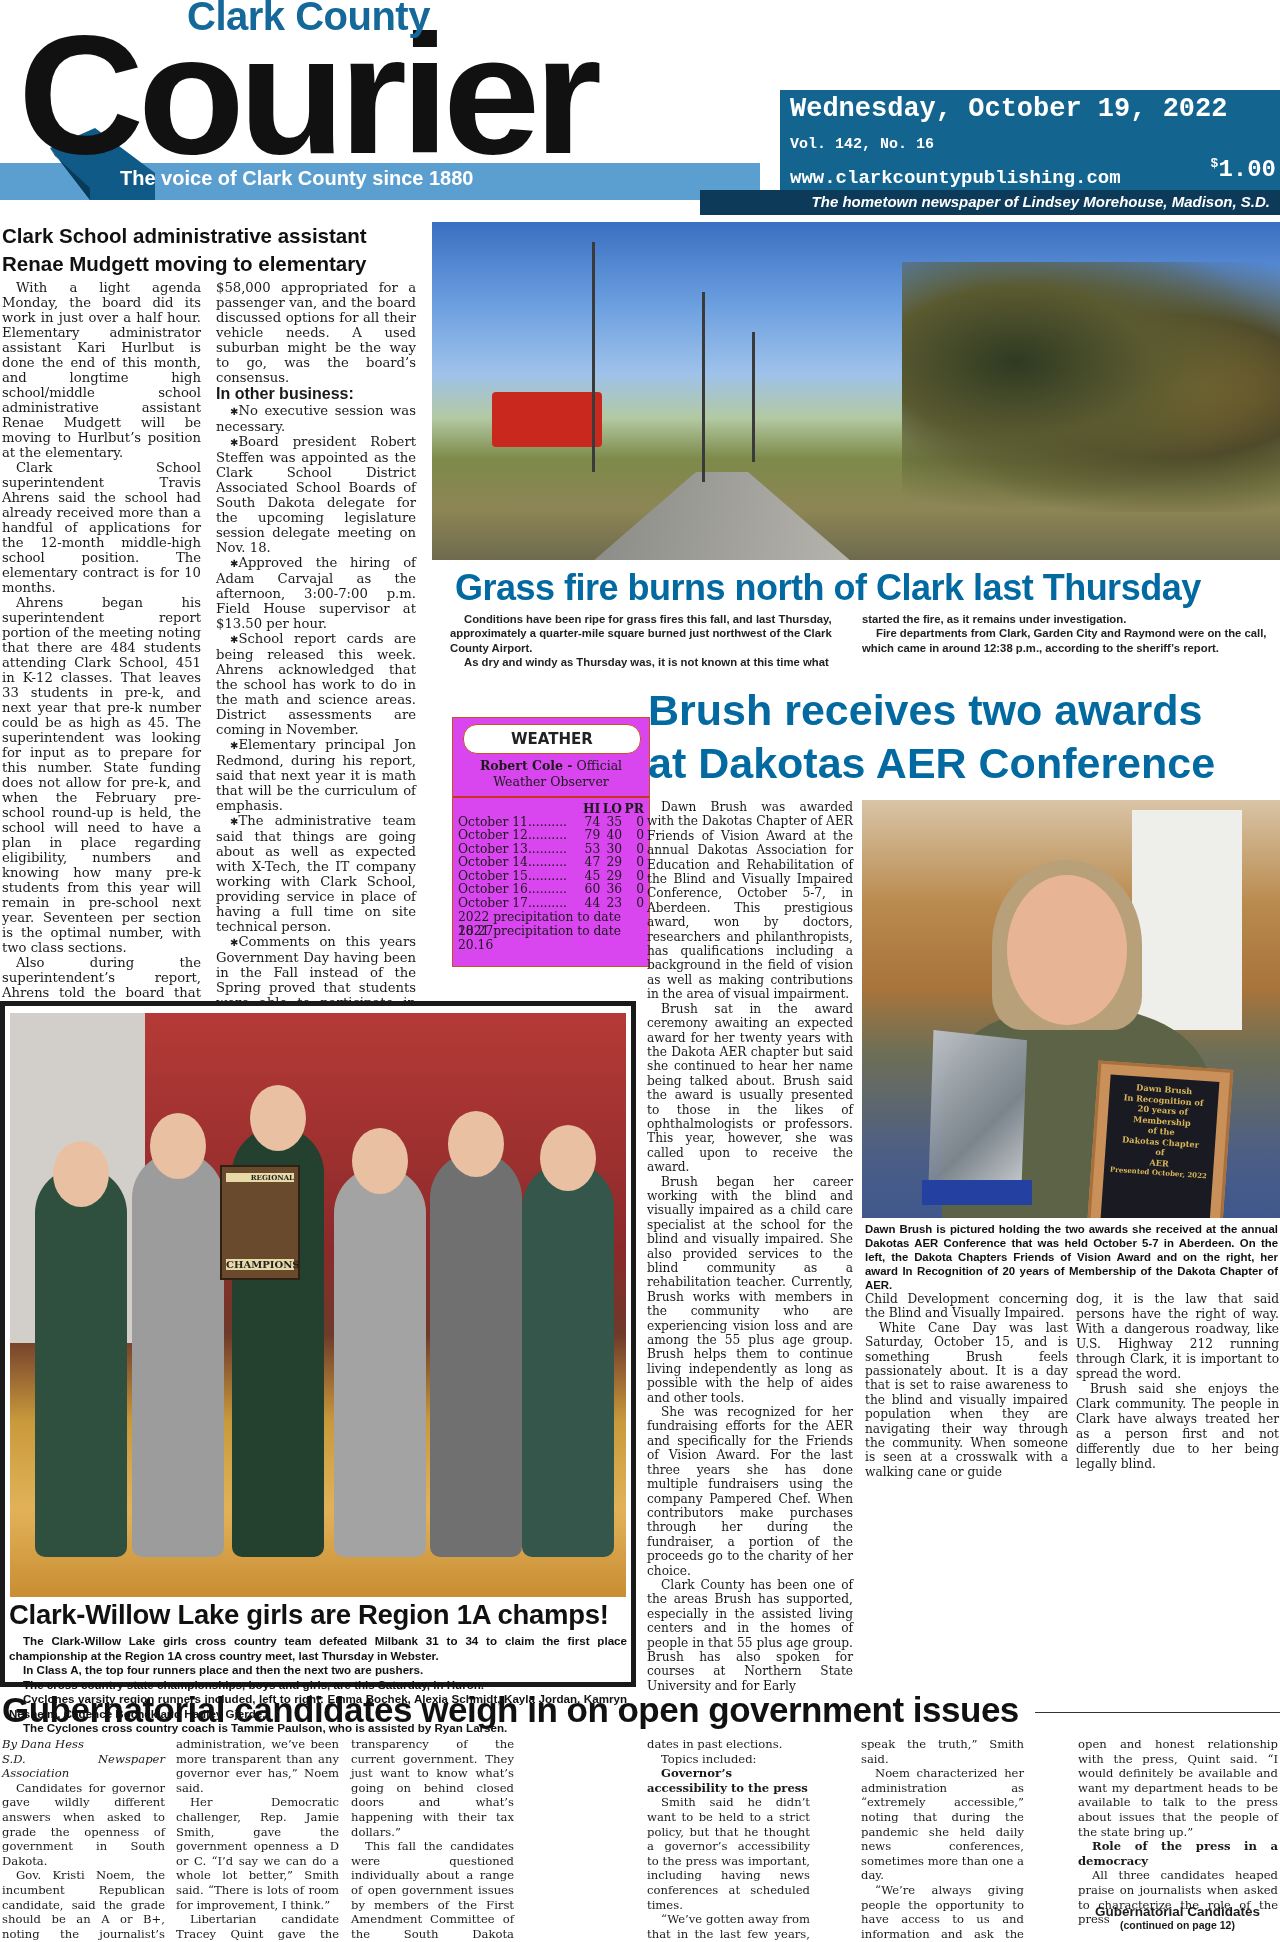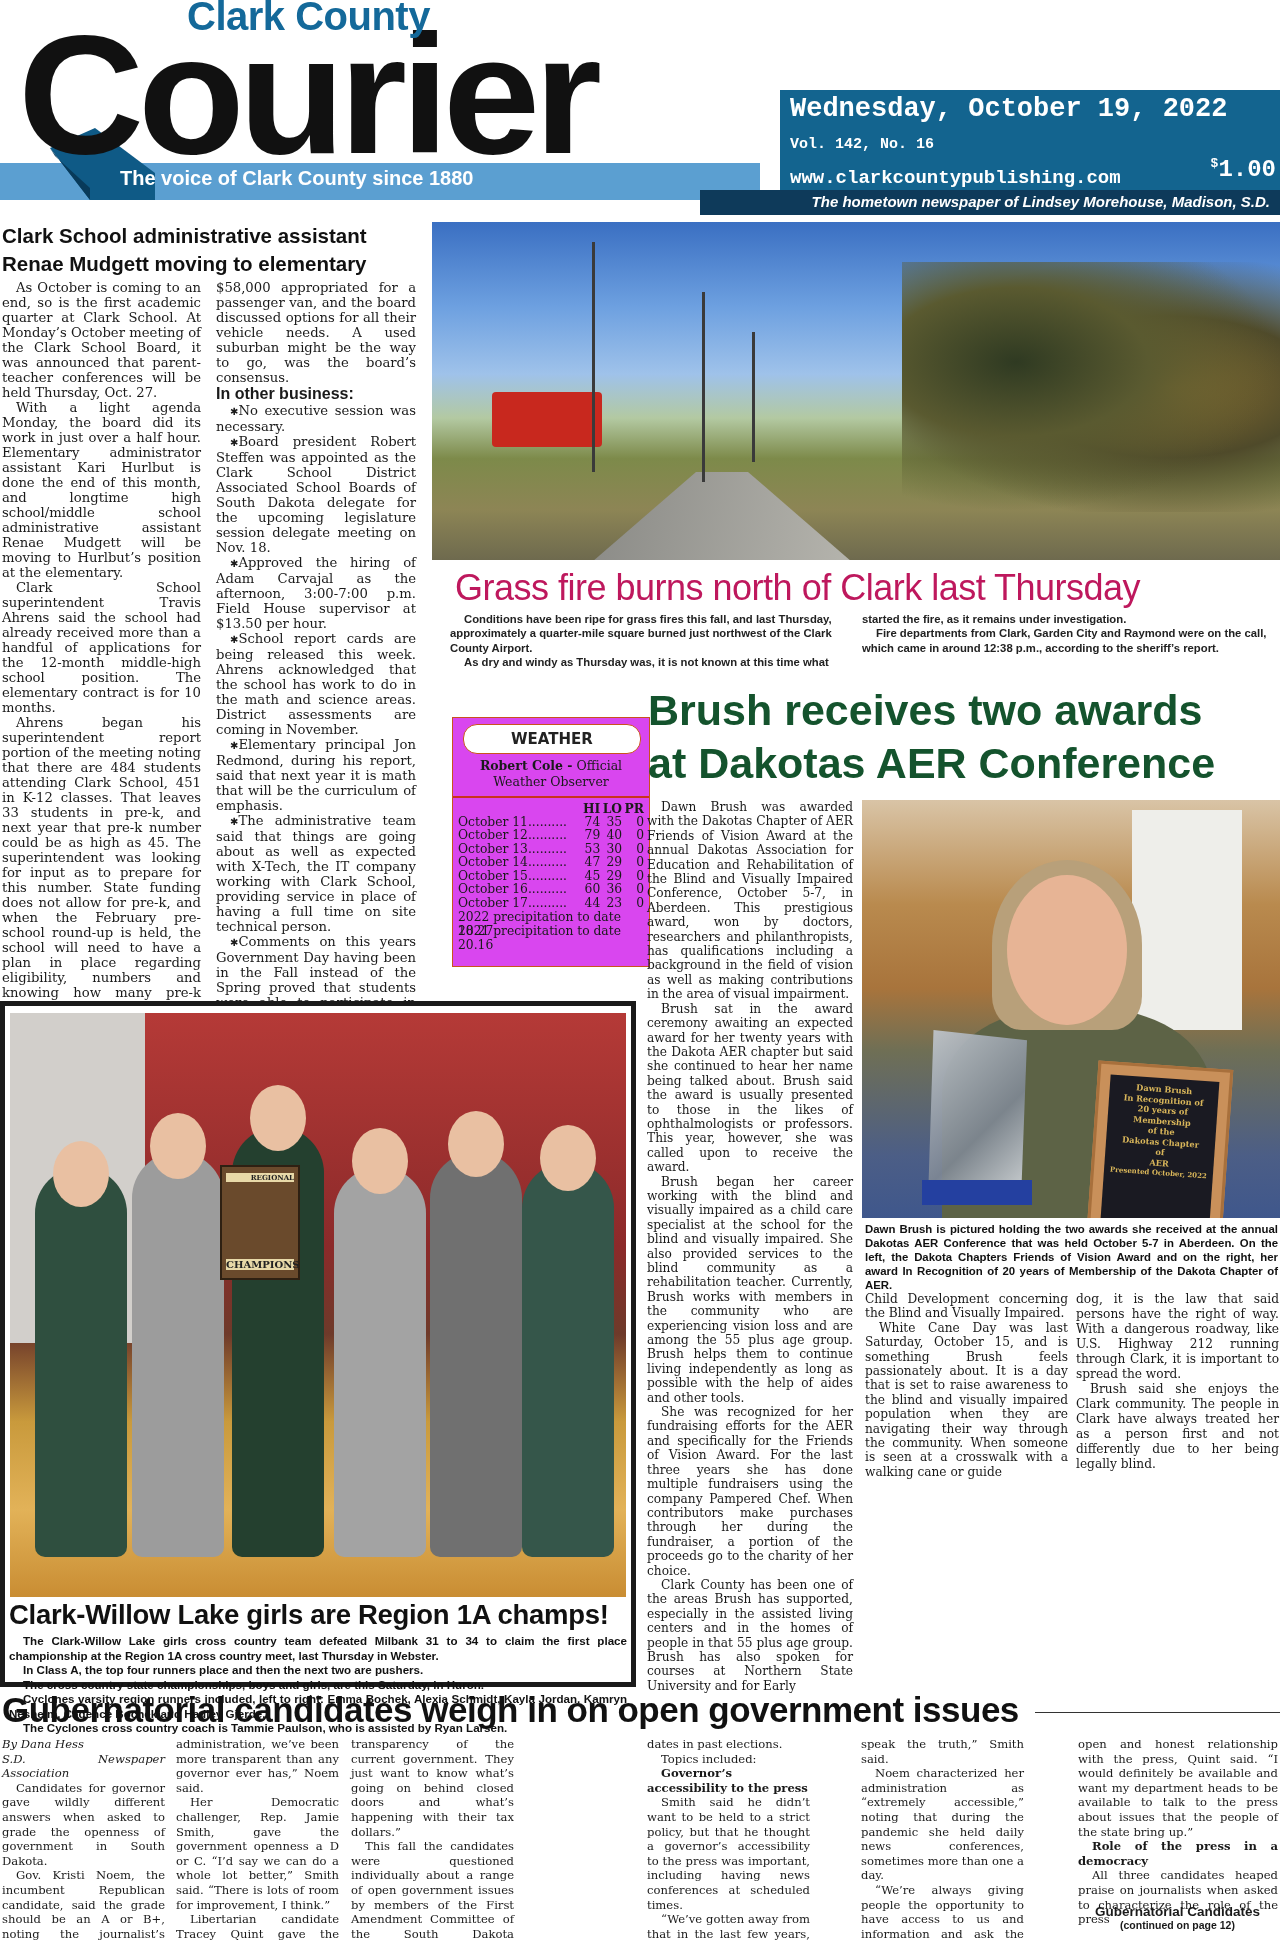--- a/index.html
+++ b/index.html
@@ -31,37 +31,37 @@
 
   .hd1 { left: 2px; top: 222px; width: 420px; font-family: "Liberation Sans", sans-serif; font-weight: 700; font-size: 20.5px; line-height: 28px; color: #111; }
 
   
   .fire-photo { left: 432px; top: 222px; width: 848px; height: 338px; overflow: hidden; background: linear-gradient(180deg, #3a6fc2 0%, #6da0e0 25%, #9fc2ea 45%, #b3c9a2 58%, #7d8a4a 70%, #8d8555 85%, #6e6a4e 100%); }
   .fire-photo .road { position: absolute; left: 160px; top: 250px; width: 260px; height: 90px; background: linear-gradient(100deg, #8a8a86, #b5b4ad); clip-path: polygon(40% 0, 60% 0, 100% 100%, 0 100%); }
   .fire-photo .trees { position: absolute; left: 470px; top: 40px; width: 380px; height: 250px; background: radial-gradient(ellipse at 30% 40%, #2f3a22 0%, #5a5a30 35%, transparent 70%), radial-gradient(ellipse at 70% 50%, #8a6f30 0%, #4f4a2a 40%, transparent 75%); }
   .fire-photo .truck { position: absolute; left: 60px; top: 170px; width: 110px; height: 55px; background: #c8281e; border-radius: 4px; }
   .fire-photo .pole { position: absolute; width: 3px; background: #3a3a3a; }
 
-  .hd-fire { left: 455px; top: 567px; font-family: "Liberation Sans", sans-serif; font-weight: 400; font-size: 36px; color: #be185d; letter-spacing: -0.5px; }
+  .hd-fire { left: 455px; top: 567px; font-family: "Liberation Sans", sans-serif; font-weight: 700; font-size: 36px; color: #0369a1; letter-spacing: -0.5px; }
   .fire-text { left: 450px; top: 612px; width: 410px; font-family: "Liberation Sans", sans-serif; font-size: 11.3px; line-height: 14.3px; font-weight: 700; color: #222; }
   .fire-text2 { left: 862px; top: 612px; width: 415px; font-family: "Liberation Sans", sans-serif; font-size: 11.3px; line-height: 14.3px; font-weight: 700; color: #222; }
 
   
   .weather { left: 452px; top: 717px; width: 198px; height: 250px; background: #d946ef; border: 1px solid #c9531e; }
   .weather .wtitle { position: absolute; left: 10px; top: 6px; width: 178px; height: 30px; background: #fff; border: 1px solid #c9531e; border-radius: 14px; text-align: center; font-family: "DejaVu Sans", sans-serif; font-weight: 700; font-size: 15px; line-height: 28px; color: #222; }
   .weather .observer { position: absolute; left: 0; top: 40px; width: 196px; text-align: center; font-size: 12.5px; line-height: 16px; color: #1a1a1a; }
   .weather .wline { position: absolute; left: 0; top: 78px; width: 196px; height: 2px; background: #c9331c; }
   .weather table { position: absolute; left: 5px; top: 84px; width: 186px; border-collapse: collapse; font-size: 12.3px; line-height: 13.5px; }
   .weather th { font-weight: 700; text-align: right; }
   .weather td { text-align: right; padding: 0; }
   .weather td.lbl { text-align: left; white-space: nowrap; }
   .weather .total { position: absolute; left: 5px; font-size: 12.3px; }
 
   
-  .hd-brush { left: 648px; top: 684px; width: 630px; font-family: "Liberation Sans", sans-serif; font-weight: 700; font-size: 43px; line-height: 53px; color: #14532d; }
+  .hd-brush { left: 648px; top: 684px; width: 630px; font-family: "Liberation Sans", sans-serif; font-weight: 700; font-size: 43px; line-height: 53px; color: #0369a1; }
 
   
   .brush-photo { left: 862px; top: 800px; width: 418px; height: 418px; overflow: hidden; background: linear-gradient(180deg, #d9c4a6 0%, #b98a4e 25%, #a8743c 45%, #6f6f55 60%, #4c5e86 85%, #3f578c 100%); }
   .brush-photo .face { position: absolute; left: 145px; top: 75px; width: 120px; height: 150px; border-radius: 50%; background: #e7b495; }
   .brush-photo .hair { position: absolute; left: 130px; top: 60px; width: 150px; height: 170px; border-radius: 50% 50% 20% 20%; background: #b8a07a; }
   .brush-photo .jacket { position: absolute; left: 80px; top: 210px; width: 270px; height: 210px; border-radius: 40% 40% 0 0; background: #5d6346; }
   .brush-photo .fridge { position: absolute; left: 270px; top: 10px; width: 110px; height: 220px; background: #eeeeea; }
   .brush-photo .trophy { position: absolute; left: 55px; top: 230px; width: 110px; height: 170px; background: linear-gradient(135deg, #c9cfd6, #7f8894 60%, #dfe3e8); opacity: .9; clip-path: polygon(15% 0, 100% 6%, 95% 92%, 10% 100%); }
   .brush-photo .trophy-base { position: absolute; left: 60px; top: 380px; width: 110px; height: 25px; background: #2440a0; }
   .brush-photo .plaque { position: absolute; left: 230px; top: 265px; width: 135px; height: 185px; background: #c9905a; transform: rotate(4deg); border: 3px solid #a8703c; }
@@ -109,21 +109,20 @@
   <div class="url">www.clarkcountypublishing.com</div>
   <div class="price"><sup>$</sup><span>1.00</span></div>
 </div>
 <div class="abs hometown">The hometown newspaper of Lindsey Morehouse, Madison, S.D.</div>
 
 <div class="abs hd1">
   <div>Clark School administrative assistant</div>
   <div>Renae Mudgett moving to elementary</div>
 </div>
 <div class="col" style="left:2px; top:280px; width:199px;">
-  <p>As October is coming to an end, so is the first academic quarter at Clark School. At Monday’s October meeting of the Clark School Board, it was announced that parent-teacher conferences will be held Thursday, Oct. 27.</p>
   <p>With a light agenda Monday, the board did its work in just over a half hour. Elementary administrator assistant Kari Hurlbut is done the end of this month, and longtime high school/middle school administrative assistant Renae Mudgett will be moving to Hurlbut’s position at the elementary.</p>
   <p>Clark School superintendent Travis Ahrens said the school had already received more than a handful of applications for the 12-month middle-high school position. The elementary contract is for 10 months.</p>
   <p>Ahrens began his superintendent report portion of the meeting noting that there are 484 students attending Clark School, 451 in K-12 classes. That leaves 33 students in pre-k, and next year that pre-k number could be as high as 45. The superintendent was looking for input as to prepare for this number. State funding does not allow for pre-k, and when the February pre-school round-up is held, the school will need to have a plan in place regarding eligibility, numbers and knowing how many pre-k students from this year will remain in pre-school next year. Seventeen per section is the optimal number, with two class sections.</p>
   <p>Also during the superintendent’s report, Ahrens told the board that Ford currently is not taking orders for passenger vans. The budget has</p>
 </div>
 <div class="col" style="left:216px; top:280px; width:200px;">
   <p style="text-indent:0">$58,000 appropriated for a passenger van, and the board discussed options for all their vehicle needs. A used suburban might be the way to go, was the board’s consensus.</p>
   <div class="sub">In other business:</div>
   <p class="bullet">No executive session was necessary.</p>
   <p class="bullet">Board president Robert Steffen was appointed as the Clark School District Associated School Boards of South Dakota delegate for the upcoming legislature session delegate meeting on Nov. 18.</p>

